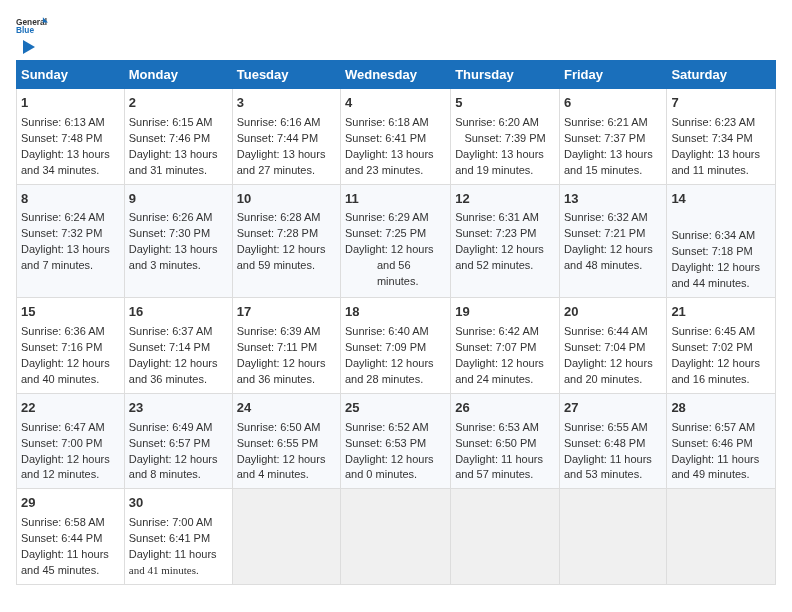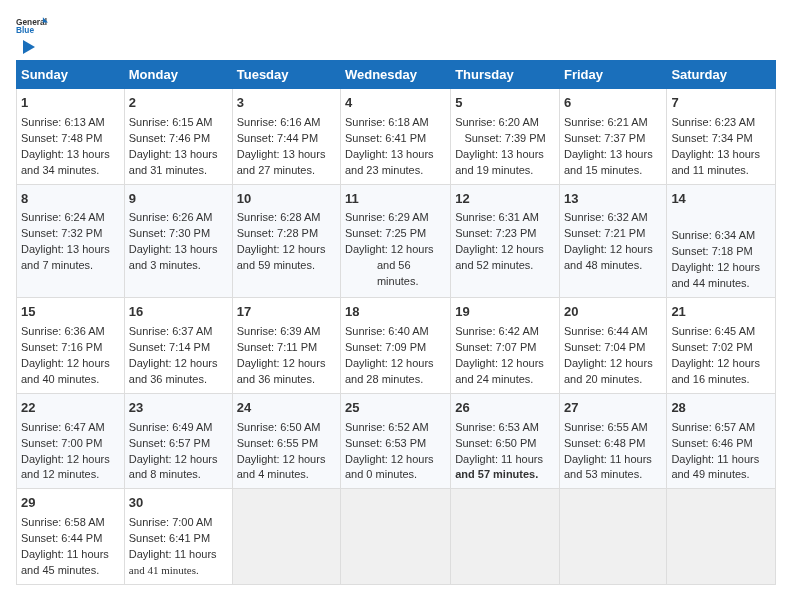--- a/index.html
+++ b/index.html
@@ -293,21 +293,21 @@
           <span style="display: block;">Sunrise: 6:52 AM</span>
           <span style="display: block;">Sunset: 6:53 PM</span>
           <span style="display: block;">Daylight: 12 hours</span>
           <span style="display: block;">and 0 minutes.</span>
         </td>
         <td>
           <span class="day-num">26</span>
           <span style="display: block;">Sunrise: 6:53 AM</span>
           <span style="display: block;">Sunset: 6:50 PM</span>
           <span style="display: block;">Daylight: 11 hours</span>
-          <span style="display: block; font-weight: bold;">and 57 minutes.</span>
+          <span style="display: block;">and 57 minutes.</span>
         </td>
         <td>
           <span class="day-num">27</span>
           <span style="display: block;">Sunrise: 6:55 AM</span>
           <span style="display: block;">Sunset: 6:48 PM</span>
           <span style="display: block;">Daylight: 11 hours</span>
           <span style="display: block;">and 53 minutes.</span>
         </td>
         <td>
           <span class="day-num">28</span>

